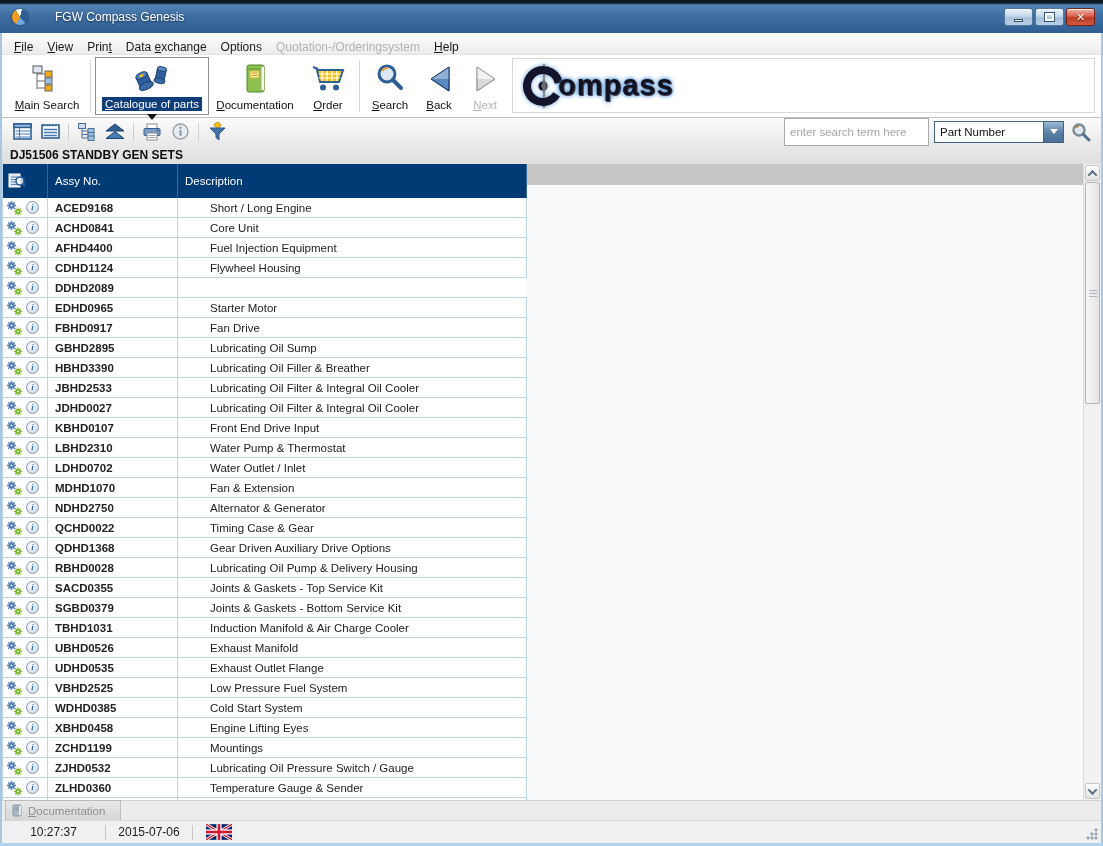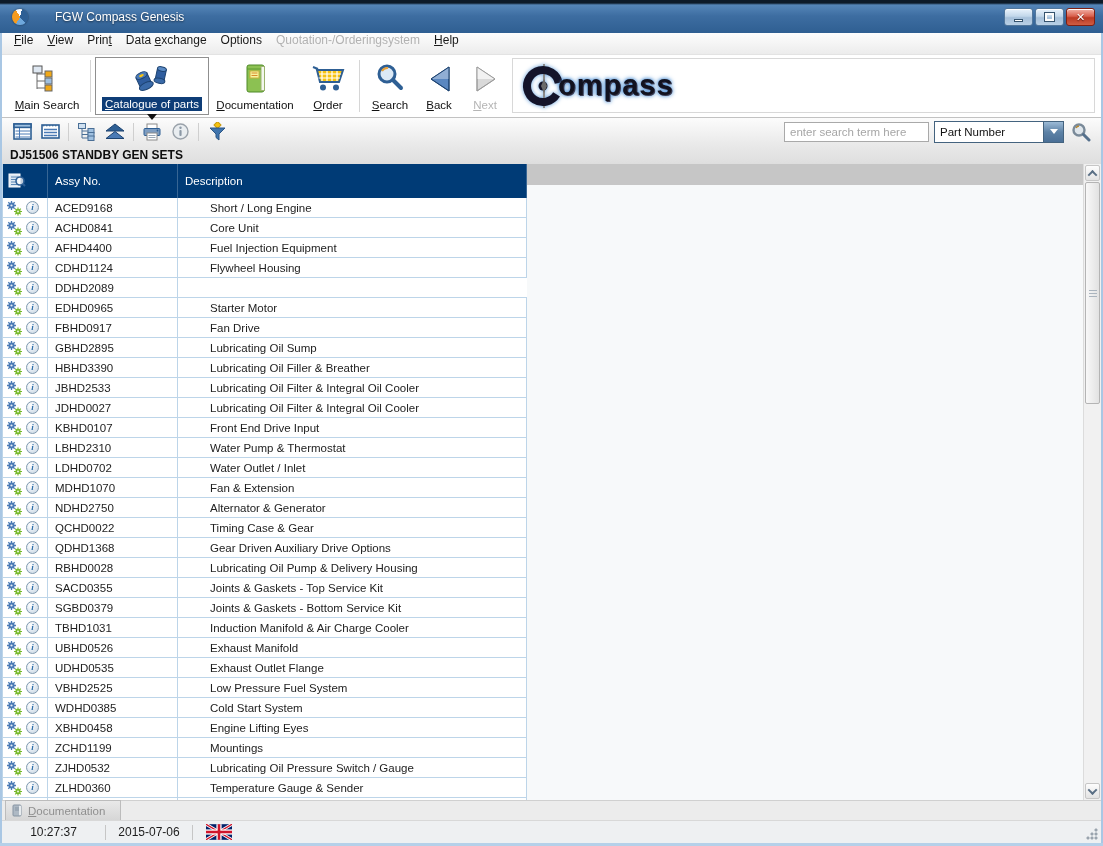--- a/index.html
+++ b/index.html
@@ -21,21 +21,21 @@
     background:linear-gradient(180deg,#eaf3fc,#c2d7ea 45%,#a6c0da 55%,#b9d0e6);
     display:flex; align-items:center; justify-content:center; box-shadow:inset 0 1px 0 #fff; }
   .win-btn.close { border-color:#7e1f12;
     background:linear-gradient(180deg,#f2b3a8,#d9604d 45%,#bb3a24 55%,#cf5d43); }
   .glyph-min { width:9px; height:3px; background:#fdfdfd; border:1px solid #35536e; margin-top:6px; }
   .glyph-max { width:9px; height:8px; border:2px solid #fdfdfd; outline:1px solid #35536e; background:transparent; }
   .glyph-close { color:#fff; font-size:11px; font-weight:bold; text-shadow:0 1px 1px #5e150b; line-height:1; }
 
   
   .menubar { height:22px; background:linear-gradient(180deg,#fdfdfd,#ececec);
-    display:flex; align-items:flex-start; padding-left:12px; font-size:12px; color:#1a1a1a;
+    display:flex; align-items:flex-end; padding-left:12px; font-size:12px; color:#1a1a1a;
     border-bottom:1px solid #e3e3e3; }
   .menu-item { margin-right:14px; white-space:nowrap; cursor:default; }
   .menu-item.disabled { color:#b2b2b2; }
 
   
   .toolbar { height:62px; background:#fff; display:flex; align-items:stretch; padding:2px 4px 2px 6px; position:relative; }
   .tbtn { display:flex; flex-direction:column; align-items:center; justify-content:flex-end;
     padding:2px 2px 3px; position:relative; }
   .tbtn .ticon { flex:1; display:flex; align-items:center; justify-content:center; }
   .tlabel { font-size:11.5px; color:#111; line-height:14px; white-space:nowrap; }
@@ -51,21 +51,21 @@
   .logo-text { font-size:29px; font-weight:bold; color:#12121f; letter-spacing:1px; margin-left:-9px;
     text-shadow:1px 1px 0 #3c3c52, 0 0 3px #6aa0dd;text-align:right; }
 
   
   .subtoolbar { height:28px; border-top:1px solid #c2c2c2;
     background:linear-gradient(180deg,#fcfcfc,#e9e9e9);
     display:flex; align-items:center; padding:0 8px 0 8px; }
   .sicon { width:24px; height:22px; display:flex; align-items:center; justify-content:center; margin-right:4px; }
   .ssep { width:1px; height:18px; background:#cfcfcf; margin:0 6px 0 2px; }
   .search-zone { margin-left:auto; display:flex; align-items:center; gap:5px; }
-  .search-input { width:145px; height:20px; border:1px solid #a9a9a9; background:#fff;
+  .search-input { width:145px; height:28px; border:1px solid #a9a9a9; background:#fff;
     font-size:11.5px; padding:0 5px; color:#333; font-family:inherit; }
   .search-input::placeholder { color:#a6a6a6; }
   .select { width:130px; height:22px; border:1px solid #44637f; background:#fff;
     display:flex; align-items:stretch; }
   .select-value { flex:1; font-size:11.5px; display:flex; align-items:center; padding-left:5px; color:#111; }
   .select-btn { width:20px; background:linear-gradient(180deg,#9cbad6,#5d82a6 50%,#4a6f96);
     display:flex; align-items:center; justify-content:center; border-left:1px solid #44637f; }
   .select-arrow { border-left:4px solid transparent; border-right:4px solid transparent; border-top:5px solid #fff; }
 
   
@@ -76,21 +76,21 @@
   .content { height:636px; display:flex; overflow:hidden; background:#f7f9fa; }
   .grid { width:525px; background:#fff; border-left:1px solid #bdd5e9; overflow:hidden; }
   .thead { height:34px; background:#003b76; color:#fff; display:flex; font-size:11.5px; }
   .th { display:flex; align-items:center; border-right:1px solid rgba(255,255,255,.22); }
   .th.c-icons { width:45px; justify-content:flex-start; padding-left:5px; }
   .th.c-assy { width:130px; padding-left:7px; }
   .th.c-desc { flex:1; padding-left:7px;text-align:right; }
   .trow { height:20px; display:flex; border-bottom:1px solid #bdd5e9; background:#fff; font-size:11.5px; color:#222; }
   .cell { display:flex; align-items:center; border-right:1px solid #bdd5e9; }
   .cell.c-icons { width:45px; padding-left:3px; gap:3px; }
-  .cell.c-assy { width:130px; padding-left:7px; }
+  .cell.c-assy { width:130px; padding-left:7px;font-weight:bold; }
   .cell.c-desc { flex:1; padding-left:7px;margin-left:25px; }
   .info-ic { width:13px; height:13px; border-radius:50%; flex:0 0 13px;
     background:radial-gradient(circle at 35% 30%,#ffffff,#d6e1eb 70%,#bccbd8);
     border:1px solid #7f9ab0; color:#2d6da8; text-align:center; line-height:12px;
     font:italic bold 9px "Liberation Serif","DejaVu Serif",serif; }
   .panel { flex:1; background:#f7f9fa; }
   .panel-strip { height:21px; background:#c6c6c6; }
 
   
   .vscroll { width:18px; background:#f1f1f1; position:relative; border-left:1px solid #dcdcdc; }

